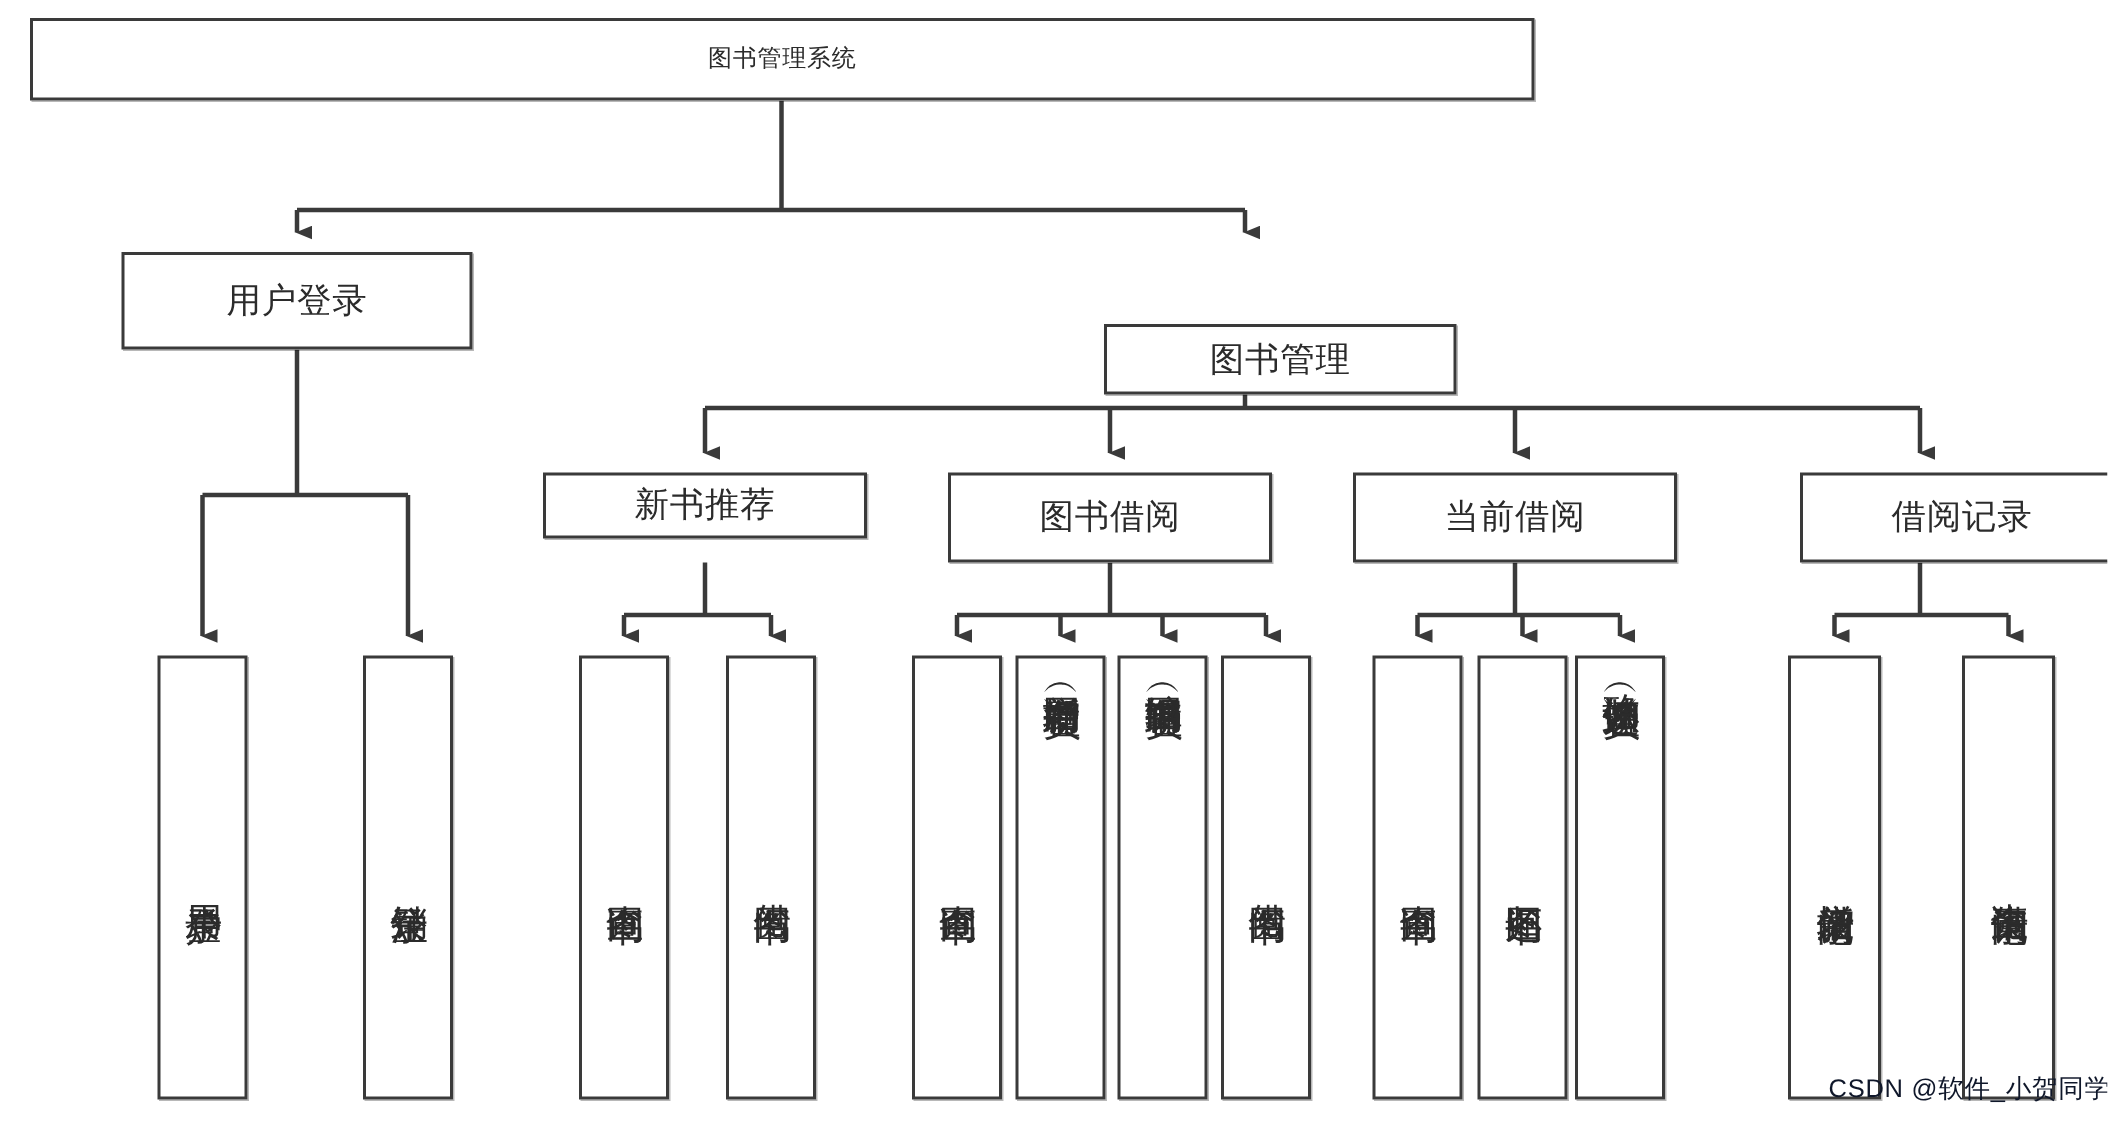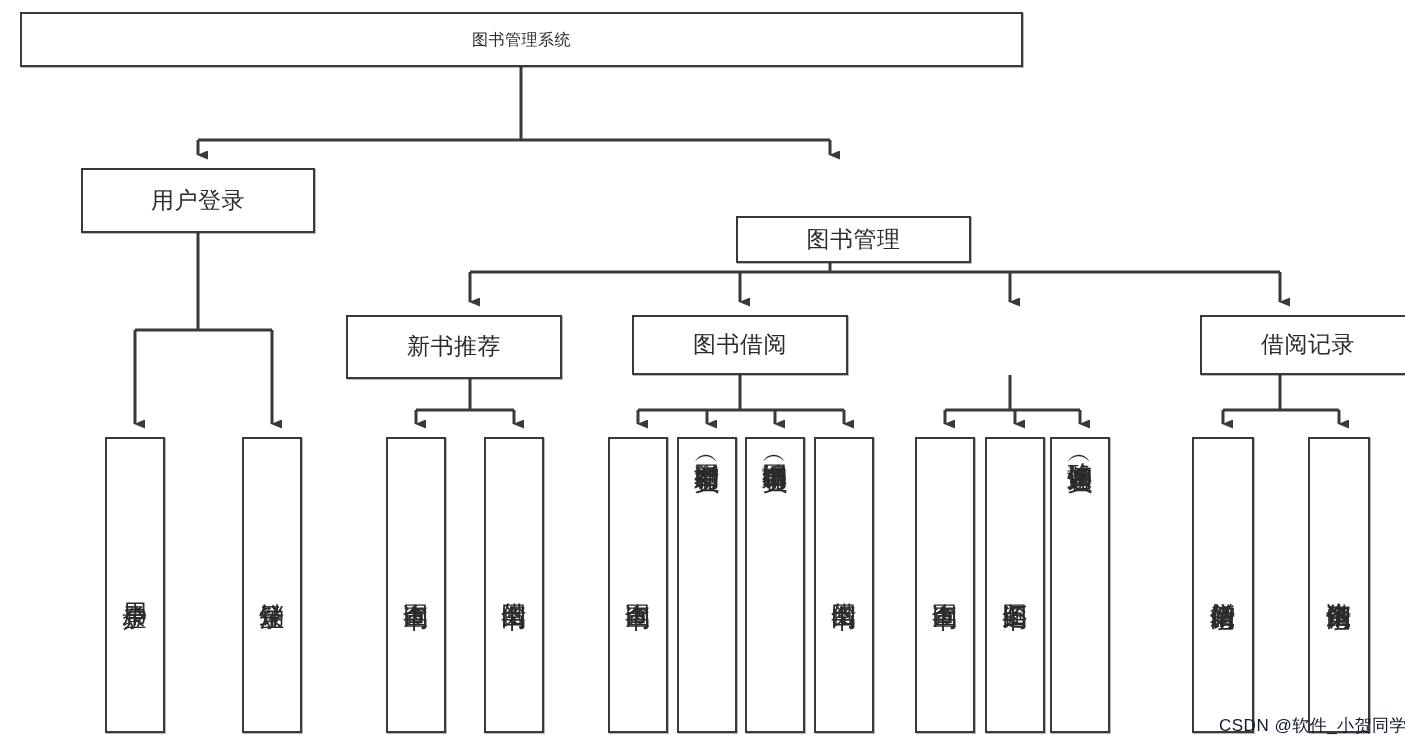--- a/index.html
+++ b/index.html
@@ -136,26 +136,29 @@
     <span class="node-label">图书管理系统</span>
   </div>
 
   <div class="node horizontal" style="left:81px; top:168px; width:234px; height:65px;">
     <span class="node-label">用户登录</span>
   </div>
   <div class="node horizontal" style="left:736px; top:168px; width:235px; height:47px;margin-top:48px;">
     <span class="node-label">图书管理</span>
   </div>
 
-  <div class="node horizontal" style="left:346px; top:315px; width:216px; height:64px;">
+  <div class="node horizontal" style="left:362px; top:315px; width:216px; height:44px;">
     <span class="node-label">新书推荐</span>
   </div>
   <div class="node horizontal" style="left:632px; top:315px; width:216px; height:60px;">
     <span class="node-label">图书借阅</span>
   </div>
+  <div class="node horizontal" style="left:902px; top:315px; width:216px; height:60px;">
+    <span class="node-label">当前借阅</span>
+  </div>
   <div class="node horizontal" style="left:1200px; top:315px; width:216px; height:60px;">
     <span class="node-label">借阅记录</span>
   </div>
 
   <div class="node leaf center-text" style="left:105px; top:437px; width:60px; height:296px;">
     <span class="node-label">用户登录</span>
   </div>
   <div class="node leaf center-text" style="left:242px; top:437px; width:60px; height:296px;">
     <span class="node-label">注销登录</span>
   </div>

